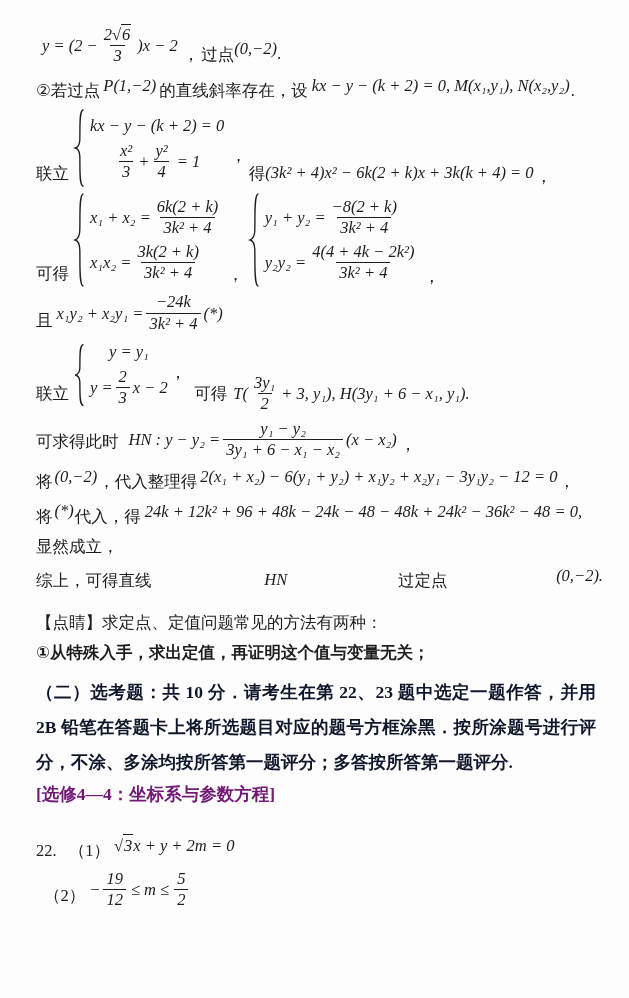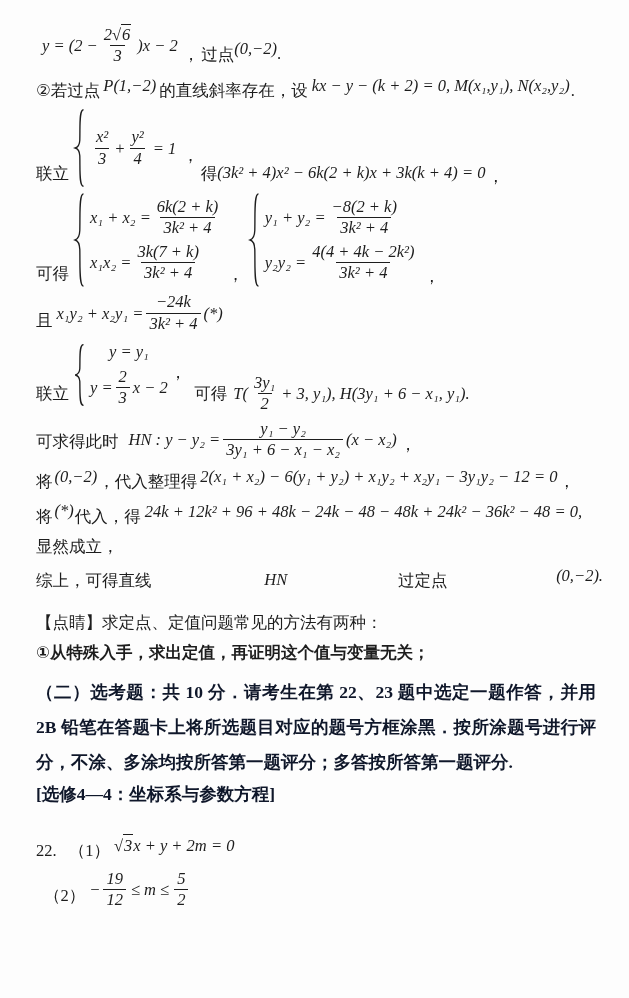--- a/index.html
+++ b/index.html
@@ -19,21 +19,21 @@
   .fden { border-top: 1.35px solid #1d1d1d; padding: 1px 3px 0; }
   .sys { display: inline-flex; align-items: center; }
   .col { display: inline-flex; flex-direction: column; row-gap: 5px; }
   .col.center { align-items: center; }
   .col.left { align-items: flex-start; }
   .srow { display: inline-flex; align-items: center; }
   .rad { border-top: 1.35px solid #1d1d1d; padding: 0 1px; }
   .bracesvg { margin-right: 5px; flex: none; }
   .bold-par { font-weight: bold; font-size: 17.5px; line-height: 2.0; color: #0f172a;
               text-align: justify; max-width: 560px; white-space: normal; }
-  .bold-line { font-weight: bold; font-size: 17.5px; color: #0f172a; }
+  .bold-line { font-weight: bold; font-size: 17.5px; color: #701a75; }
 </style>
 </head>
 <body>
 
 <div class="page">
 
   <div class="line" style="margin:2px 0 0 6px;">
     <span class="grp math">
       <span>y = (2 −</span>
       <span class="frac">
@@ -56,20 +56,21 @@
     <span>.</span>
   </div>
 
   <div class="line" style="margin-top:8px;">
     <span class="cn" style="margin-bottom:3px;">联立</span>
     <span class="sys" style="margin-left:4px;">
       <svg class="bracesvg" width="12" height="78" viewBox="0 0 12 100" preserveAspectRatio="none">
           <path d="M10.5,1 C6,1 7.2,22 6.8,40 C6.5,47.5 4.2,49.3 2.2,50 C4.2,50.7 6.5,52.5 6.8,60 C7.2,78 6,99 10.5,99" fill="none" stroke="#1d1d1d" stroke-width="1.35" vector-effect="non-scaling-stroke"></path>
         </svg>
       <span class="col center">
+        <span class="srow math">kx − y − (k + 2) = 0</span>
         <span class="srow math">
           <span class="frac">
             <span class="fnum">x²</span>
             <span class="fden">3</span>
           </span>
           <span>+</span>
           <span class="frac">
             <span class="fnum">y²</span>
             <span class="fden">4</span>
           </span>
@@ -93,21 +94,21 @@
         <span class="srow math">
           <span>x₁ + x₂ =</span>
           <span class="frac">
             <span class="fnum">6k(2 + k)</span>
             <span class="fden">3k² + 4</span>
           </span>
         </span>
         <span class="srow math">
           <span>x₁x₂ =</span>
           <span class="frac">
-            <span class="fnum">3k(7 + k)</span>
+            <span class="fnum">3k(2 + k)</span>
             <span class="fden">3k² + 4</span>
           </span>
         </span>
       </span>
     </span>
     <span class="cn" style="margin:0 4px 2px 3px;">，</span>
     <span class="sys">
       <svg class="bracesvg" width="12" height="94" viewBox="0 0 12 100" preserveAspectRatio="none">
           <path d="M10.5,1 C6,1 7.2,22 6.8,40 C6.5,47.5 4.2,49.3 2.2,50 C4.2,50.7 6.5,52.5 6.8,60 C7.2,78 6,99 10.5,99" fill="none" stroke="#1d1d1d" stroke-width="1.35" vector-effect="non-scaling-stroke"></path>
         </svg>

